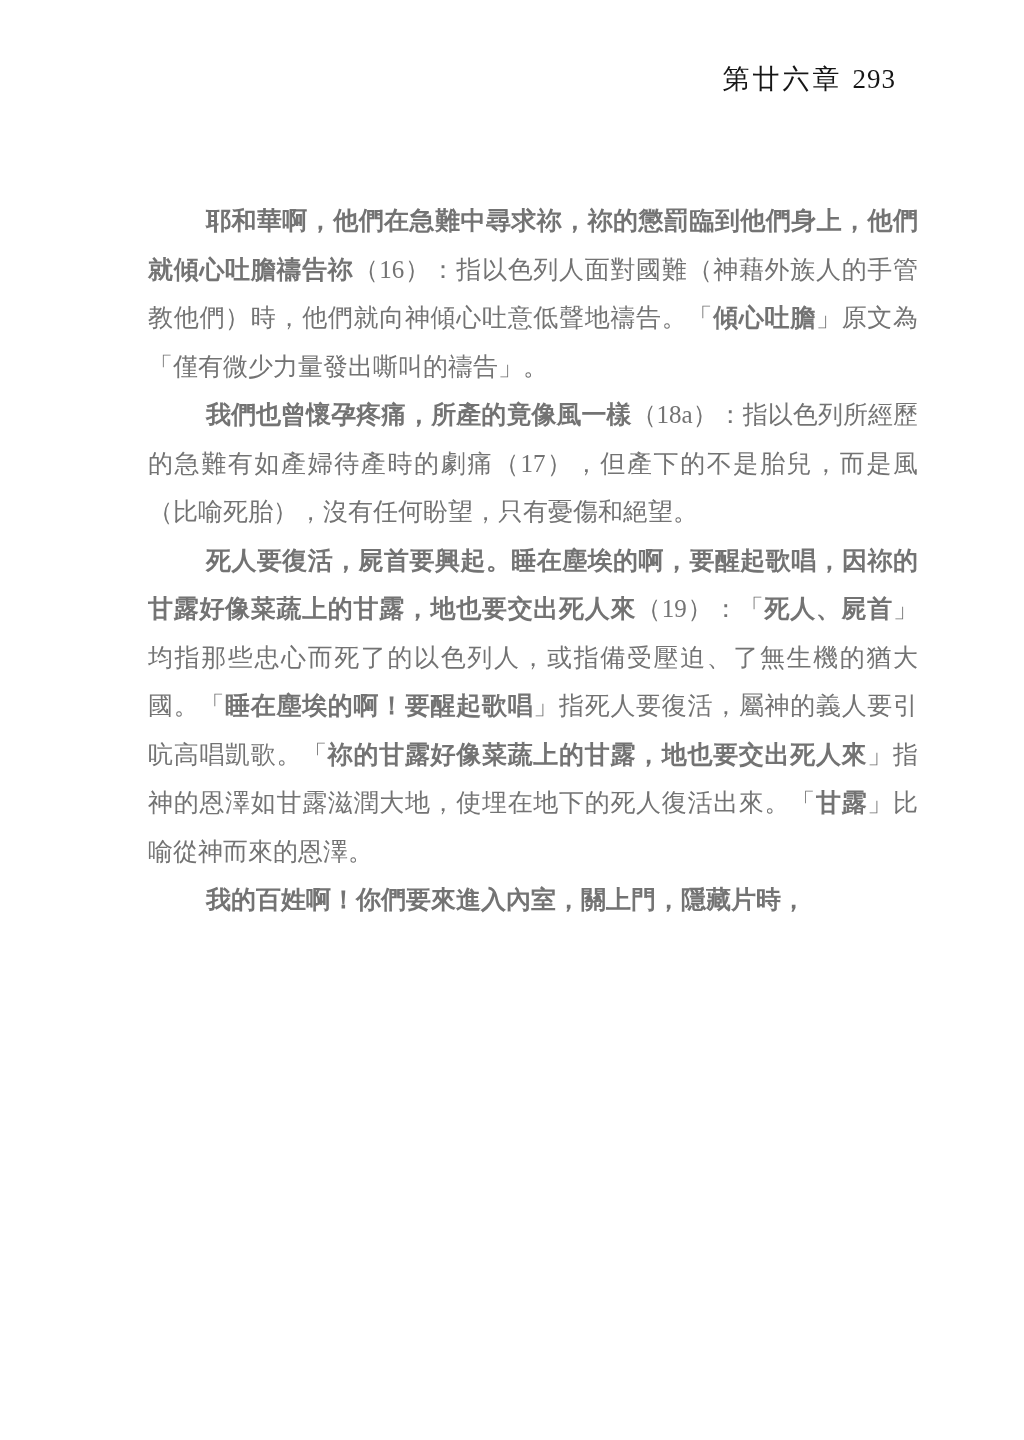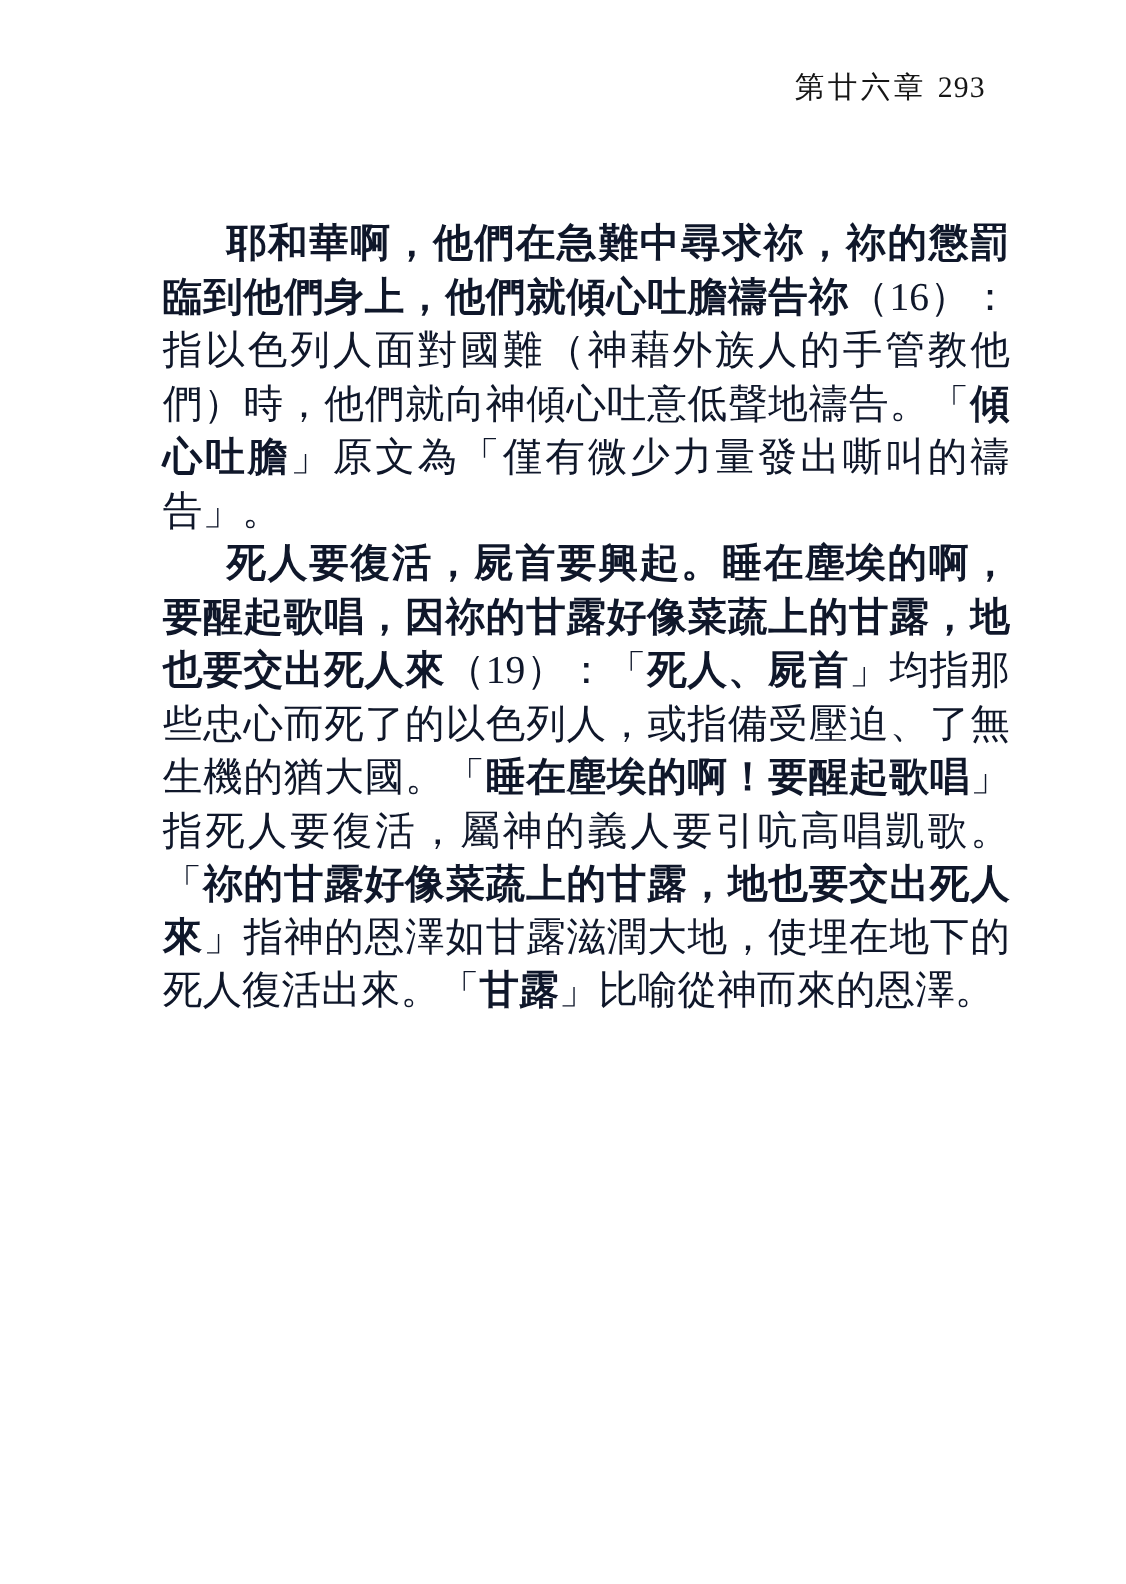--- a/index.html
+++ b/index.html
@@ -34,25 +34,25 @@
     font-family: "Liberation Serif", serif;
     margin-left: 10px;
     letter-spacing: 1px;
   }
   .content {
     position: absolute;
     left: 148px;
     top: 197px;
     width: 770px;
     font-family: "Liberation Serif", serif;
-    font-size: 36px;
+    font-size: 25px;
     line-height: 48.5px;
     text-align: justify;
     text-justify: inter-ideograph;
-    color: #0f172a;
+    color: #737373;
   }
   .content p {
     margin: 0;
     padding: 0;
     text-indent: 58px;
   }
   .content .b {
     font-weight: 700;
   }
   .content .r {
@@ -63,16 +63,18 @@
 <body>
 
 <div class="page">
 
   <div class="running-head">
     <span class="chapter">第廿六章</span><span class="pagenum">293</span>
   </div>
 
   <div class="content" id="paragraphs">
       <p><span class="b">耶和華啊，他們在急難中尋求祢，祢的懲罰臨到他們身上，他們就傾心吐膽禱告祢</span><span class="r">（16）：指以色列人面對國難（神藉外族人的手管教他們）時，他們就向神傾心吐意低聲地禱告。「</span><span class="b">傾心吐膽</span><span class="r">」原文為「僅有微少力量發出嘶叫的禱告」。</span></p>
+      <p><span class="b">我們也曾懷孕疼痛，所產的竟像風一樣</span><span class="r">（18a）：指以色列所經歷的急難有如產婦待產時的劇痛（17），但產下的不是胎兒，而是風（比喻死胎），沒有任何盼望，只有憂傷和絕望。</span></p>
       <p><span class="b">死人要復活，屍首要興起。睡在塵埃的啊，要醒起歌唱，因祢的甘露好像菜蔬上的甘露，地也要交出死人來</span><span class="r">（19）：「</span><span class="b">死人、屍首</span><span class="r">」均指那些忠心而死了的以色列人，或指備受壓迫、了無生機的猶大國。「</span><span class="b">睡在塵埃的啊！要醒起歌唱</span><span class="r">」指死人要復活，屬神的義人要引吭高唱凱歌。「</span><span class="b">祢的甘露好像菜蔬上的甘露，地也要交出死人來</span><span class="r">」指神的恩澤如甘露滋潤大地，使埋在地下的死人復活出來。「</span><span class="b">甘露</span><span class="r">」比喻從神而來的恩澤。</span></p>
+      <p><span class="b">我的百姓啊！你們要來進入內室，關上門，隱藏片時，</span></p>
     </div>
 
 </div>
 
 </body></html>

